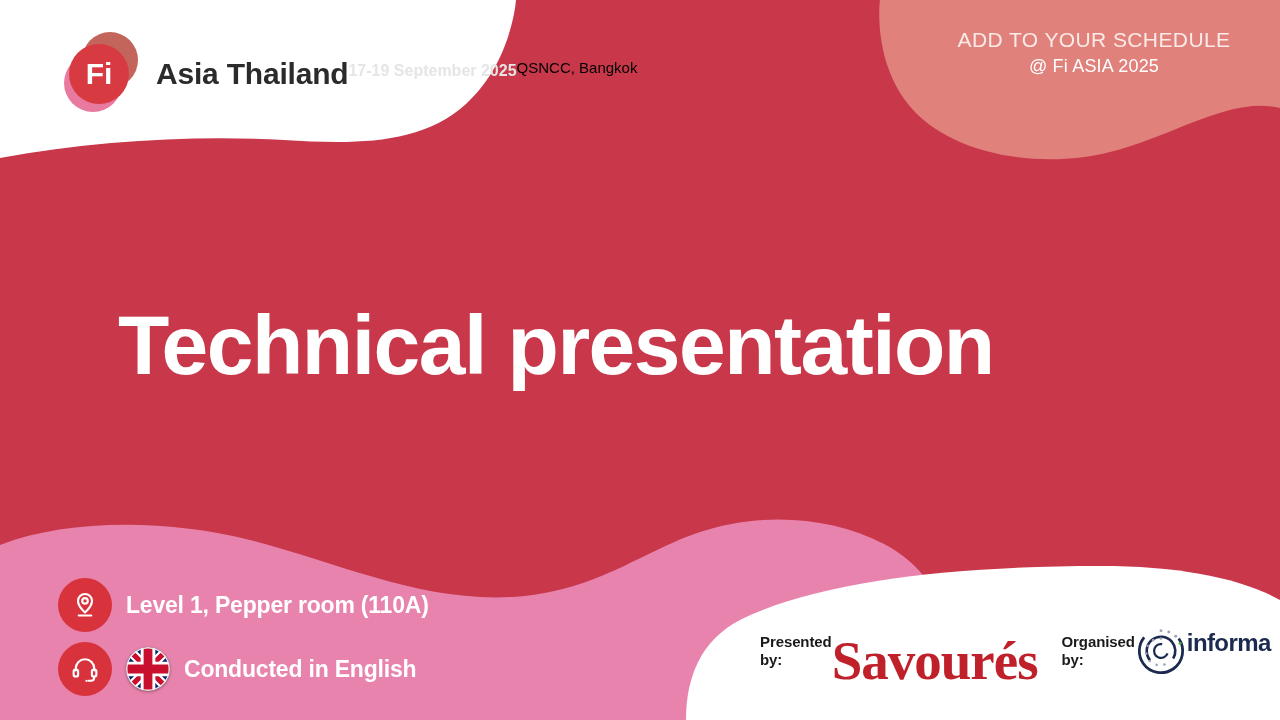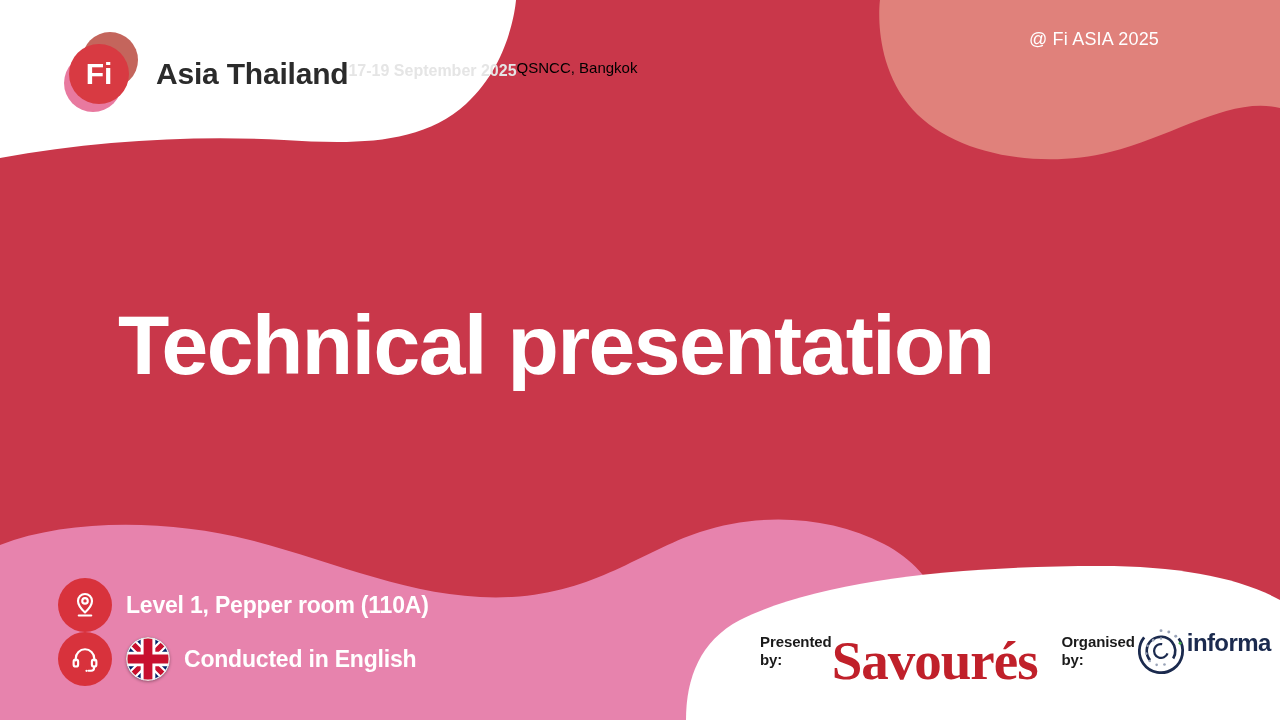--- a/index.html
+++ b/index.html
@@ -139,20 +139,21 @@
   }
 
   
   .info-block {
     position: absolute;
     left: 58px;
     top: 578px;
     z-index: 6;
     display: flex;
     flex-direction: column;
+    gap: 10px;
   }
   .info-row {
     display: flex;
     align-items: center;
     gap: 14px;
     height: 54px;
   }
   .icon-circle {
     width: 54px;
     height: 54px;
@@ -265,20 +266,21 @@
       <span class="fi-text">Fi</span>
     </div>
     <div class="brand-lines">
       <div class="brand-title">Asia Thailand</div>
       <div class="brand-dates">17-19 September 2025</div>
       <div class="brand-venue">QSNCC, Bangkok</div>
     </div>
   </div>
 
   <div class="schedule-badge">
+    <div class="schedule-line1">ADD TO YOUR SCHEDULE</div>
     <div class="schedule-line2">@ Fi ASIA 2025</div>
   </div>
 
   <div class="main-title">Technical presentation</div>
 
   <div class="info-block">
 
     <div class="info-row">
       <span class="icon-circle">
         <svg width="30" height="30" viewBox="0 0 24 24" fill="none" stroke="#FFFFFF" stroke-width="1.7" stroke-linecap="round" stroke-linejoin="round">

